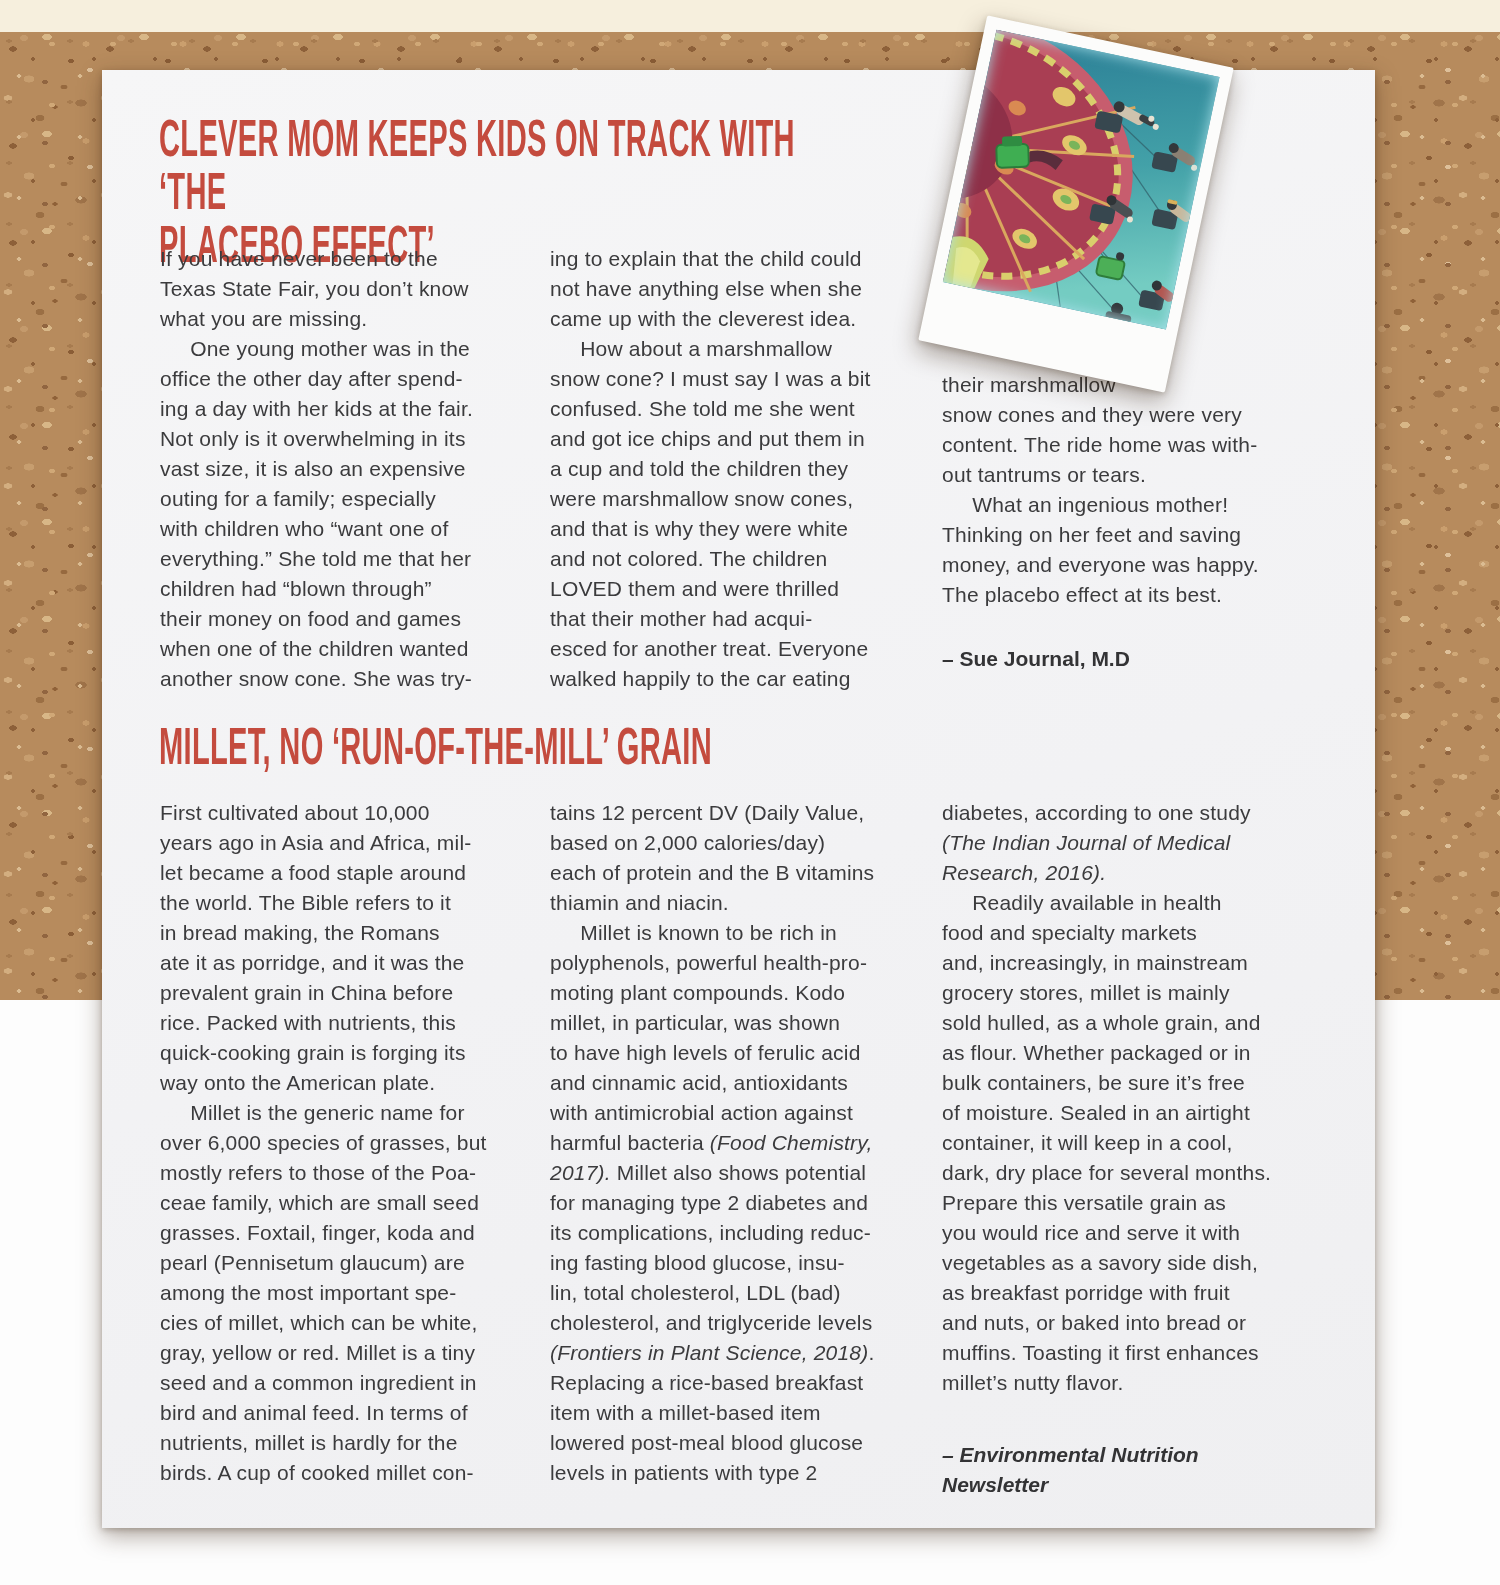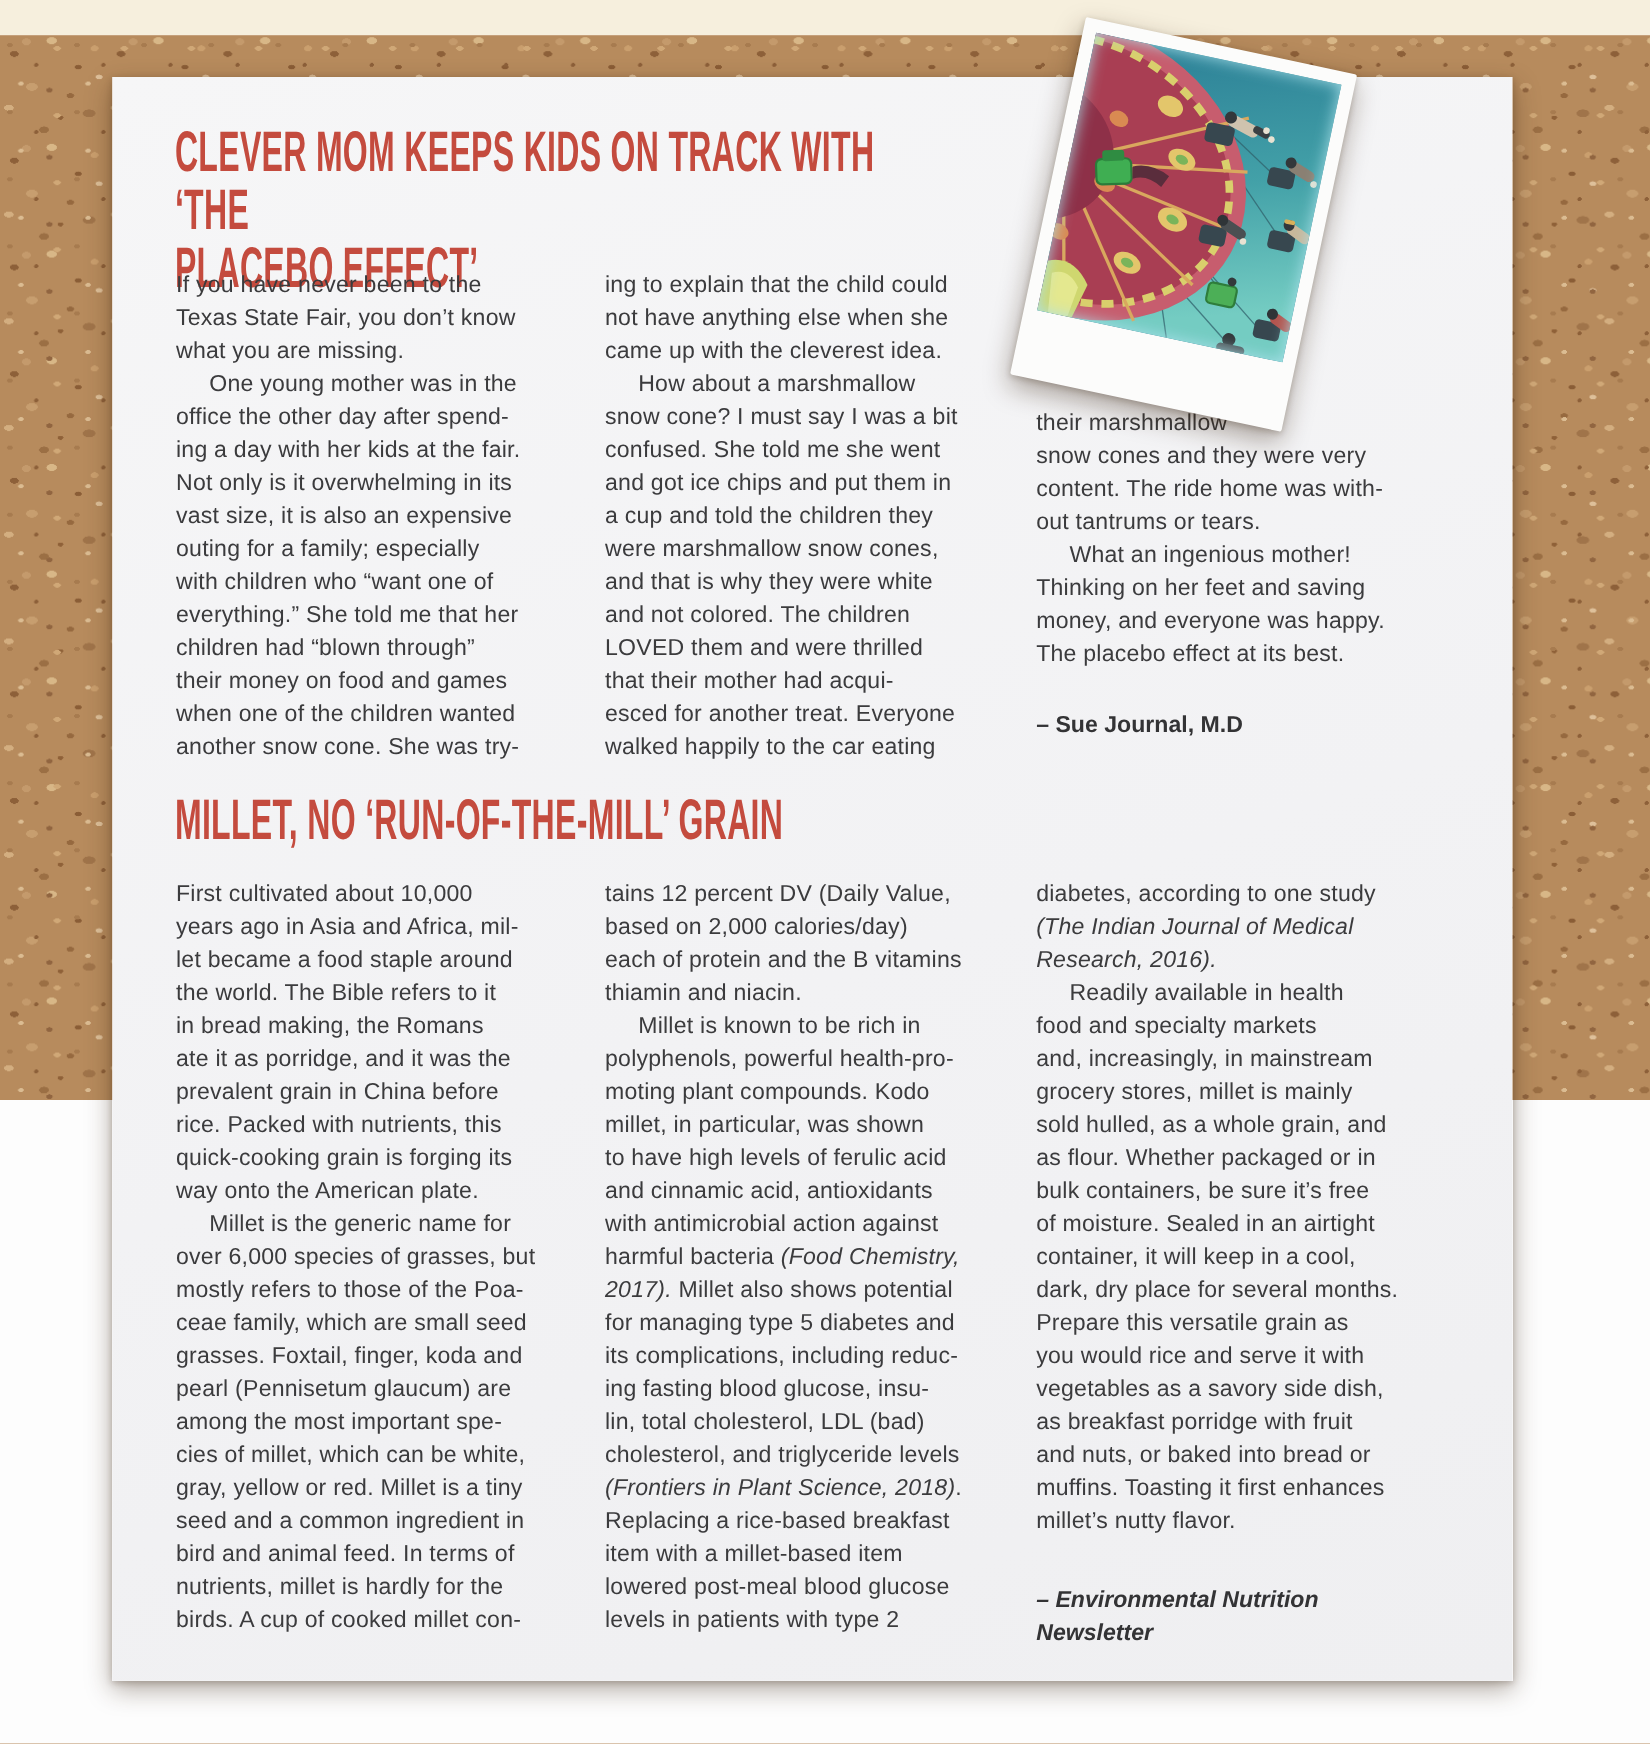--- a/index.html
+++ b/index.html
@@ -202,21 +202,21 @@
 thiamin and niacin.
      Millet is known to be rich in
 polyphenols, powerful health-pro-
 moting plant compounds. Kodo
 millet, in particular, was shown
 to have high levels of ferulic acid
 and cinnamic acid, antioxidants
 with antimicrobial action against
 harmful bacteria </span><span class="it">(Food Chemistry,
 2017).</span><span> Millet also shows potential
-for managing type 5 diabetes and
+for managing type 2 diabetes and
 its complications, including reduc-
 ing fasting blood glucose, insu-
 lin, total cholesterol, LDL (bad)
 cholesterol, and triglyceride levels
 </span><span class="it">(Frontiers in Plant Science, 2018)</span><span>.
 Replacing a rice-based breakfast
 item with a millet-based item
 lowered post-meal blood glucose
 levels in patients with type 2</span></div>
 

